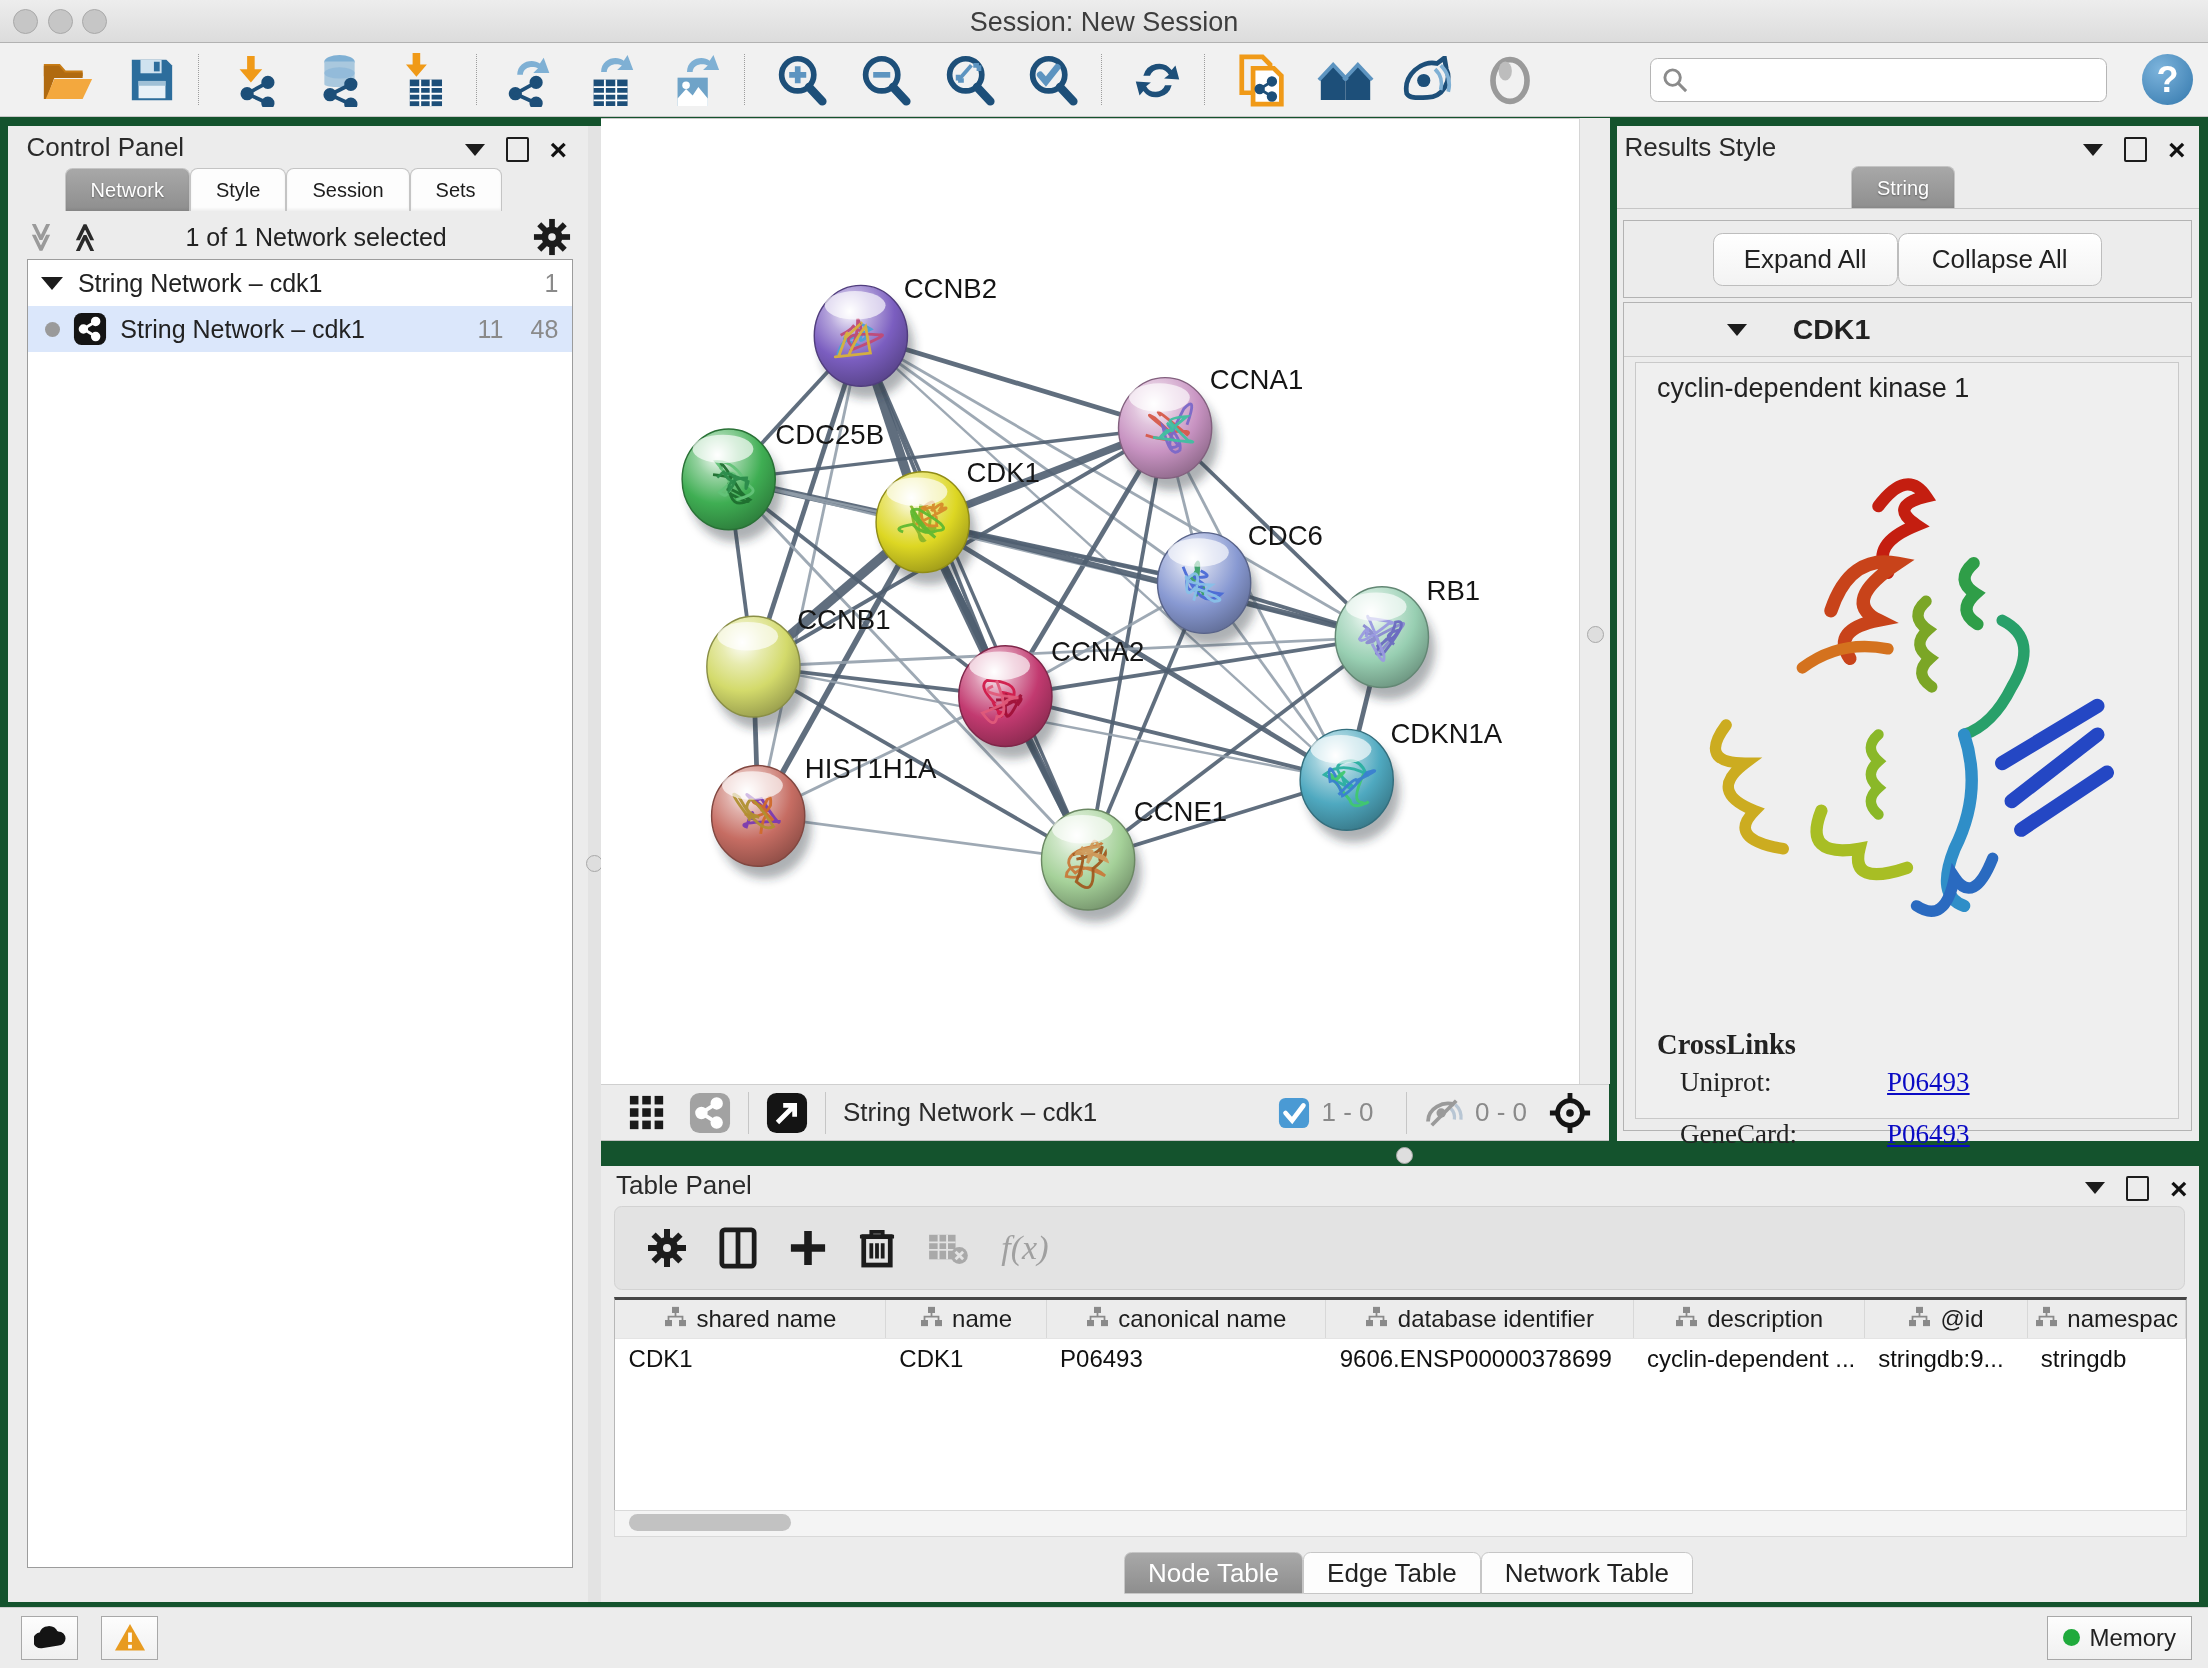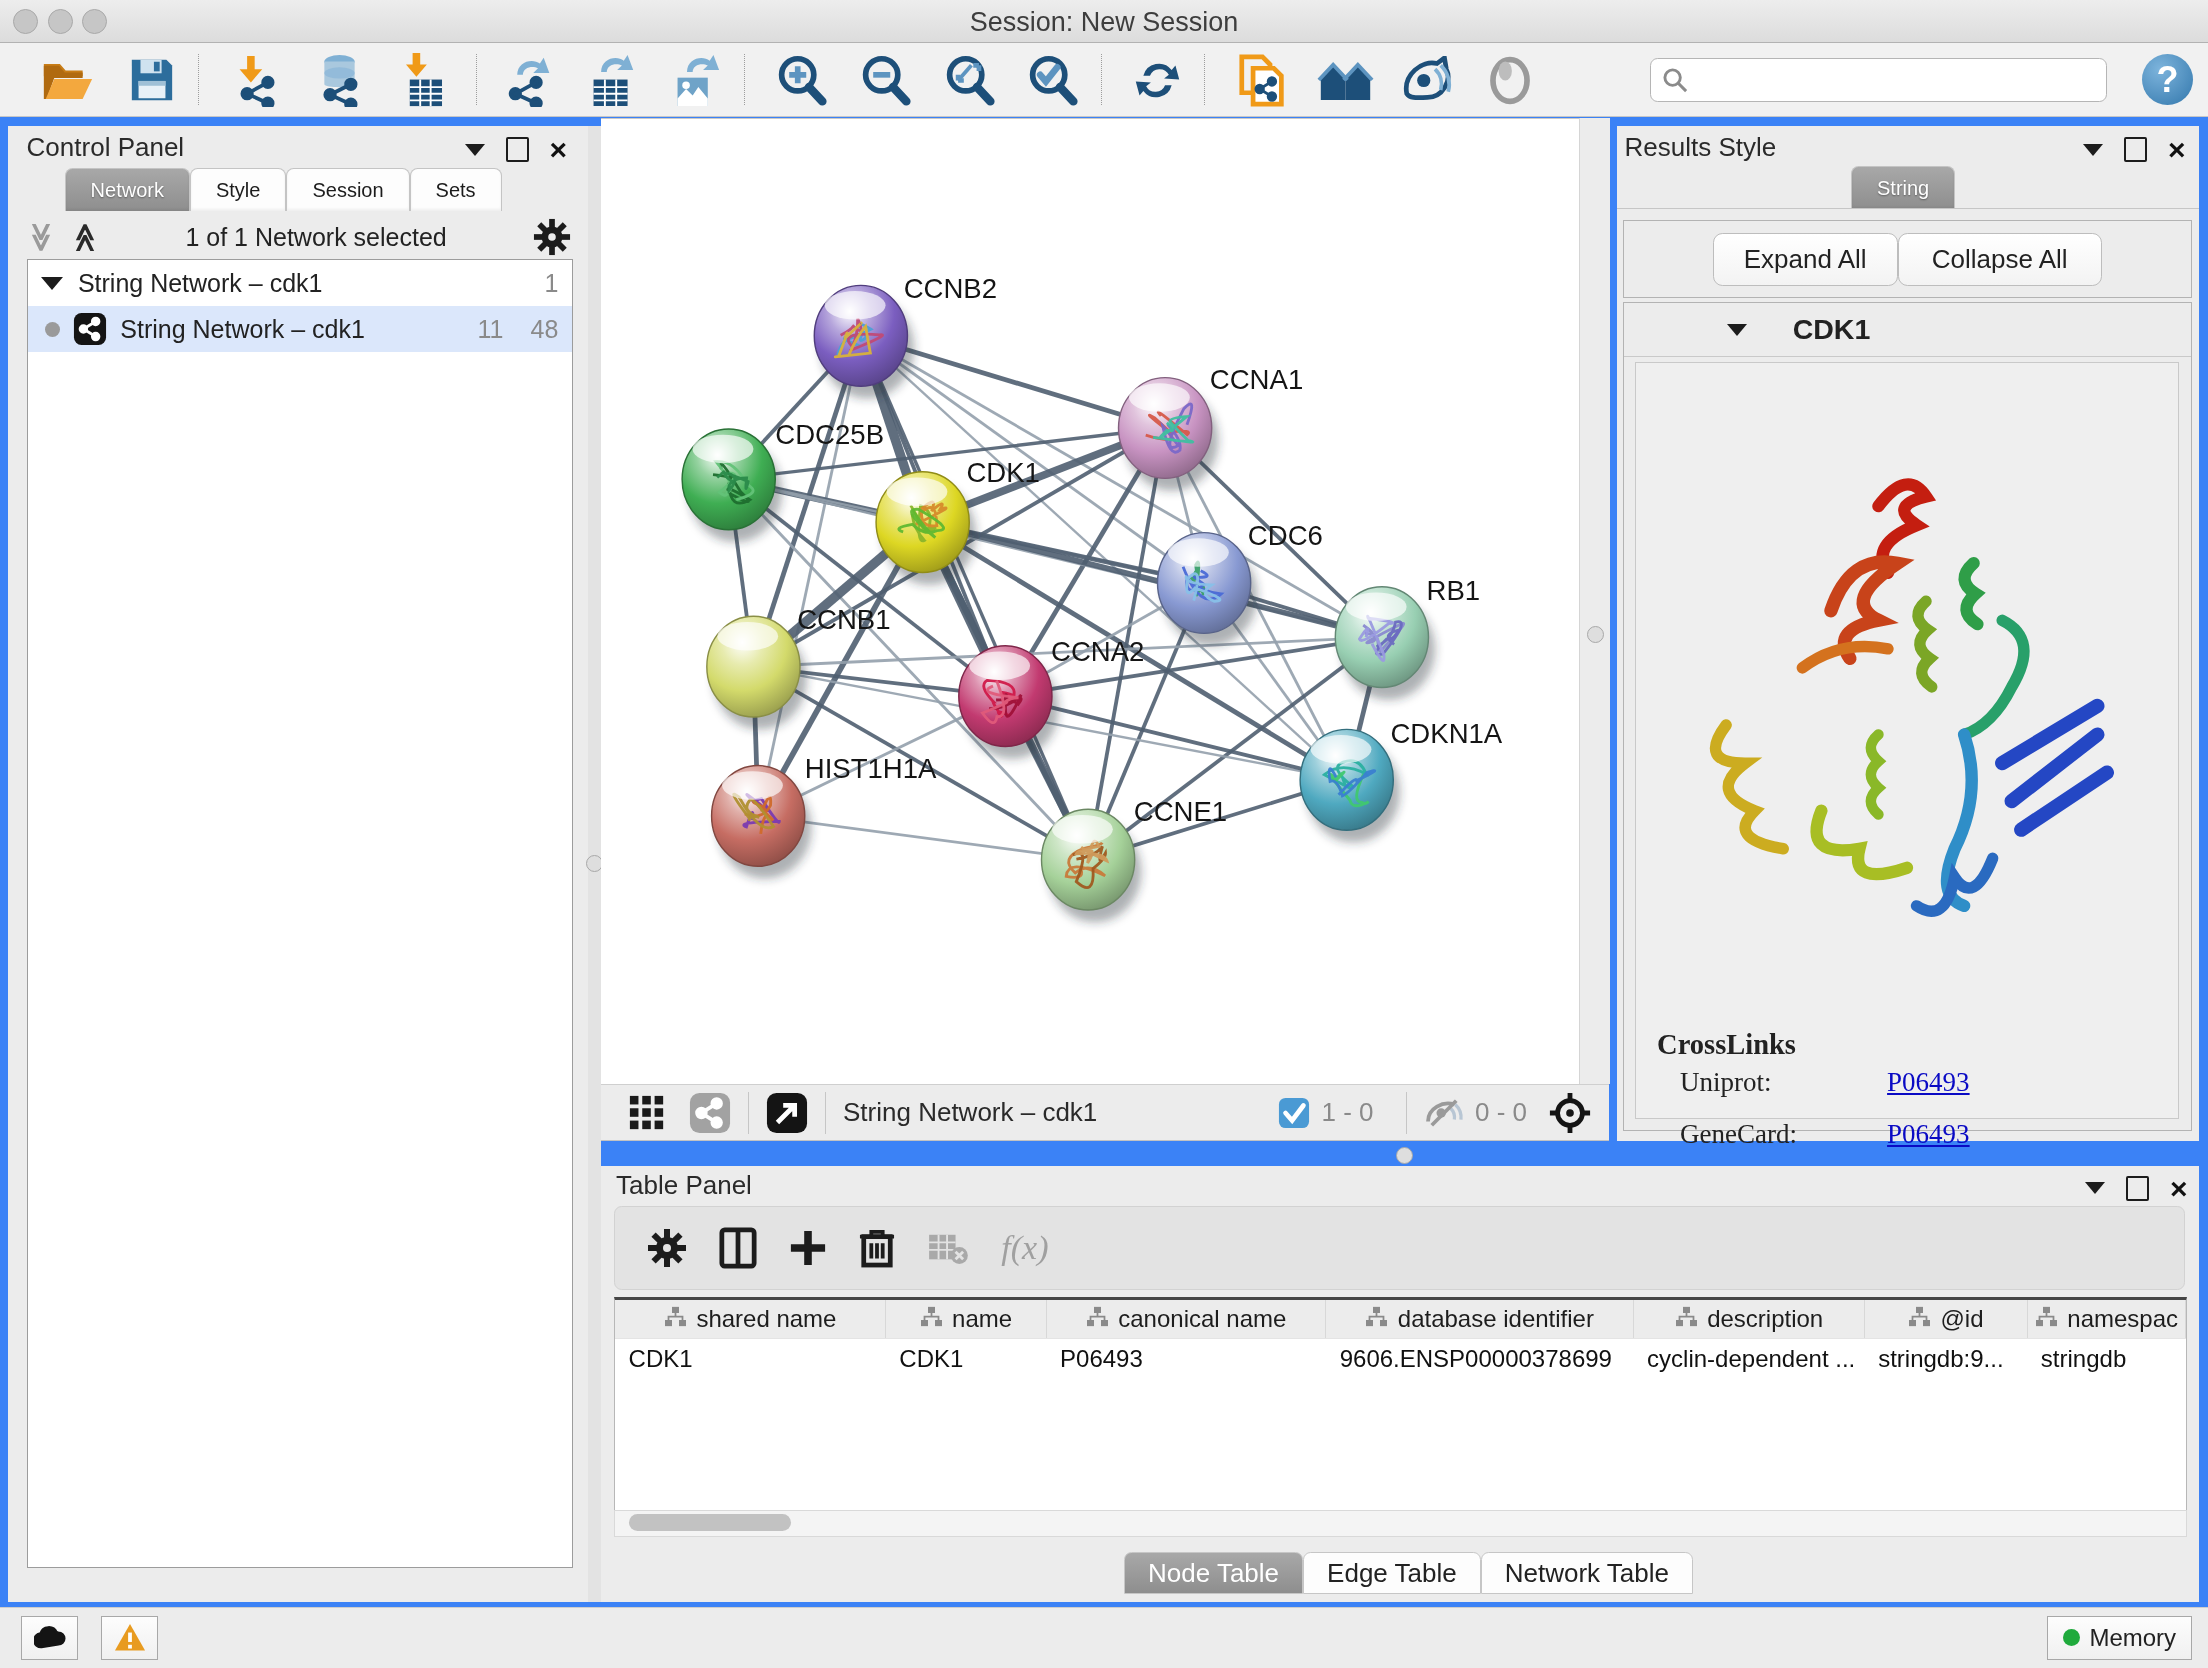--- a/index.html
+++ b/index.html
@@ -1,16 +1,16 @@
 <!DOCTYPE html>
 <html style="font-size:15px"><head>
 <meta charset="utf-8">
 <style>
   html,body{margin:0;padding:0;background:#555;}
-  #window{position:relative;width:2208px;height:1668px;background:#3b82f6;overflow:hidden;
+  #window{position:relative;width:2208px;height:1668px;background:#14532d;overflow:hidden;
           font-family:"Liberation Sans",sans-serif;color:#222;}
   .abs{position:absolute;}
   
   #titlebar{left:0;top:0;width:2208px;height:42px;background:linear-gradient(#ededed,#dcdcdc);
             border-bottom:1px solid #b2b2b2;}
   .tl-dot{width:23px;height:23px;border-radius:50%;background:#c6c6c6;border:1px solid #a9a9a9;top:8.6px;}
   #win-title{width:100%;text-align:center;top:6.7px;font-size:27px;color:#3d3d3d;}
   
   #toolbar{left:0;top:43px;width:2208px;height:73px;background:#f1f1f1;border-bottom:1px solid #c7c7c7;}
   .tbtn{top:9.5px;width:59px;height:55px;display:flex;align-items:center;justify-content:center;}
@@ -595,20 +595,21 @@
       <div class="abs graybox" style="left:5.7px;top:11.4px;width:567px;height:76px;display:flex;align-items:center;justify-content:center;">
         <div class="rp-btn" style="width:183px;">Expand All</div>
         <div class="rp-btn" style="width:202px;">Collapse All</div>
       </div>
       <div class="abs graybox" style="left:5.7px;top:93px;width:567px;height:827px;">
         <div style="display:flex;align-items:center;height:53px;border-bottom:1px solid #c9c9c9;">
           <span class="caret-down" style="margin-left:103px;"></span>
           <span style="font-size:28.5px;font-weight:bold;margin-left:46px;">CDK1</span>
         </div>
         <div class="abs" style="left:11.4px;top:59px;width:542px;height:755px;border:1px solid #c9c9c9;background:#efefef;">
+          <div style="font-size:27px;padding:9.5px 0 0 21px;">cyclin-dependent kinase 1</div>
 
           <svg class="abs" style="left:52px;top:86px;" width="438" height="533" viewBox="0 0 460 560">
             <g fill="none" stroke-linecap="round">
               <path d="M200 60 q30 -40 50 -10 q-40 10 -10 30 q-50 20 -30 50" stroke="#c41e10" stroke-width="13"></path>
               <path d="M150 170 q20 -60 70 -50 q-60 40 -20 60 q-50 10 -30 40" stroke="#c8431a" stroke-width="14"></path>
               <path d="M120 230 q40 -30 90 -20" stroke="#d4721e" stroke-width="12"></path>
               <path d="M40 290 q-30 40 20 40 q-40 30 10 50 q-30 30 30 40" stroke="#ccac20" stroke-width="12"></path>
               <path d="M140 380 q-20 50 40 40 q-10 40 50 20" stroke="#a8be24" stroke-width="13"></path>
               <path d="M200 300 q-16 14 0 28 q-16 14 0 28 q-16 14 0 28" stroke="#8ab828" stroke-width="11"></path>
               <path d="M250 160 q-18 16 2 30 q-18 16 2 30 q-18 16 2 30" stroke="#7ba626" stroke-width="12"></path>

